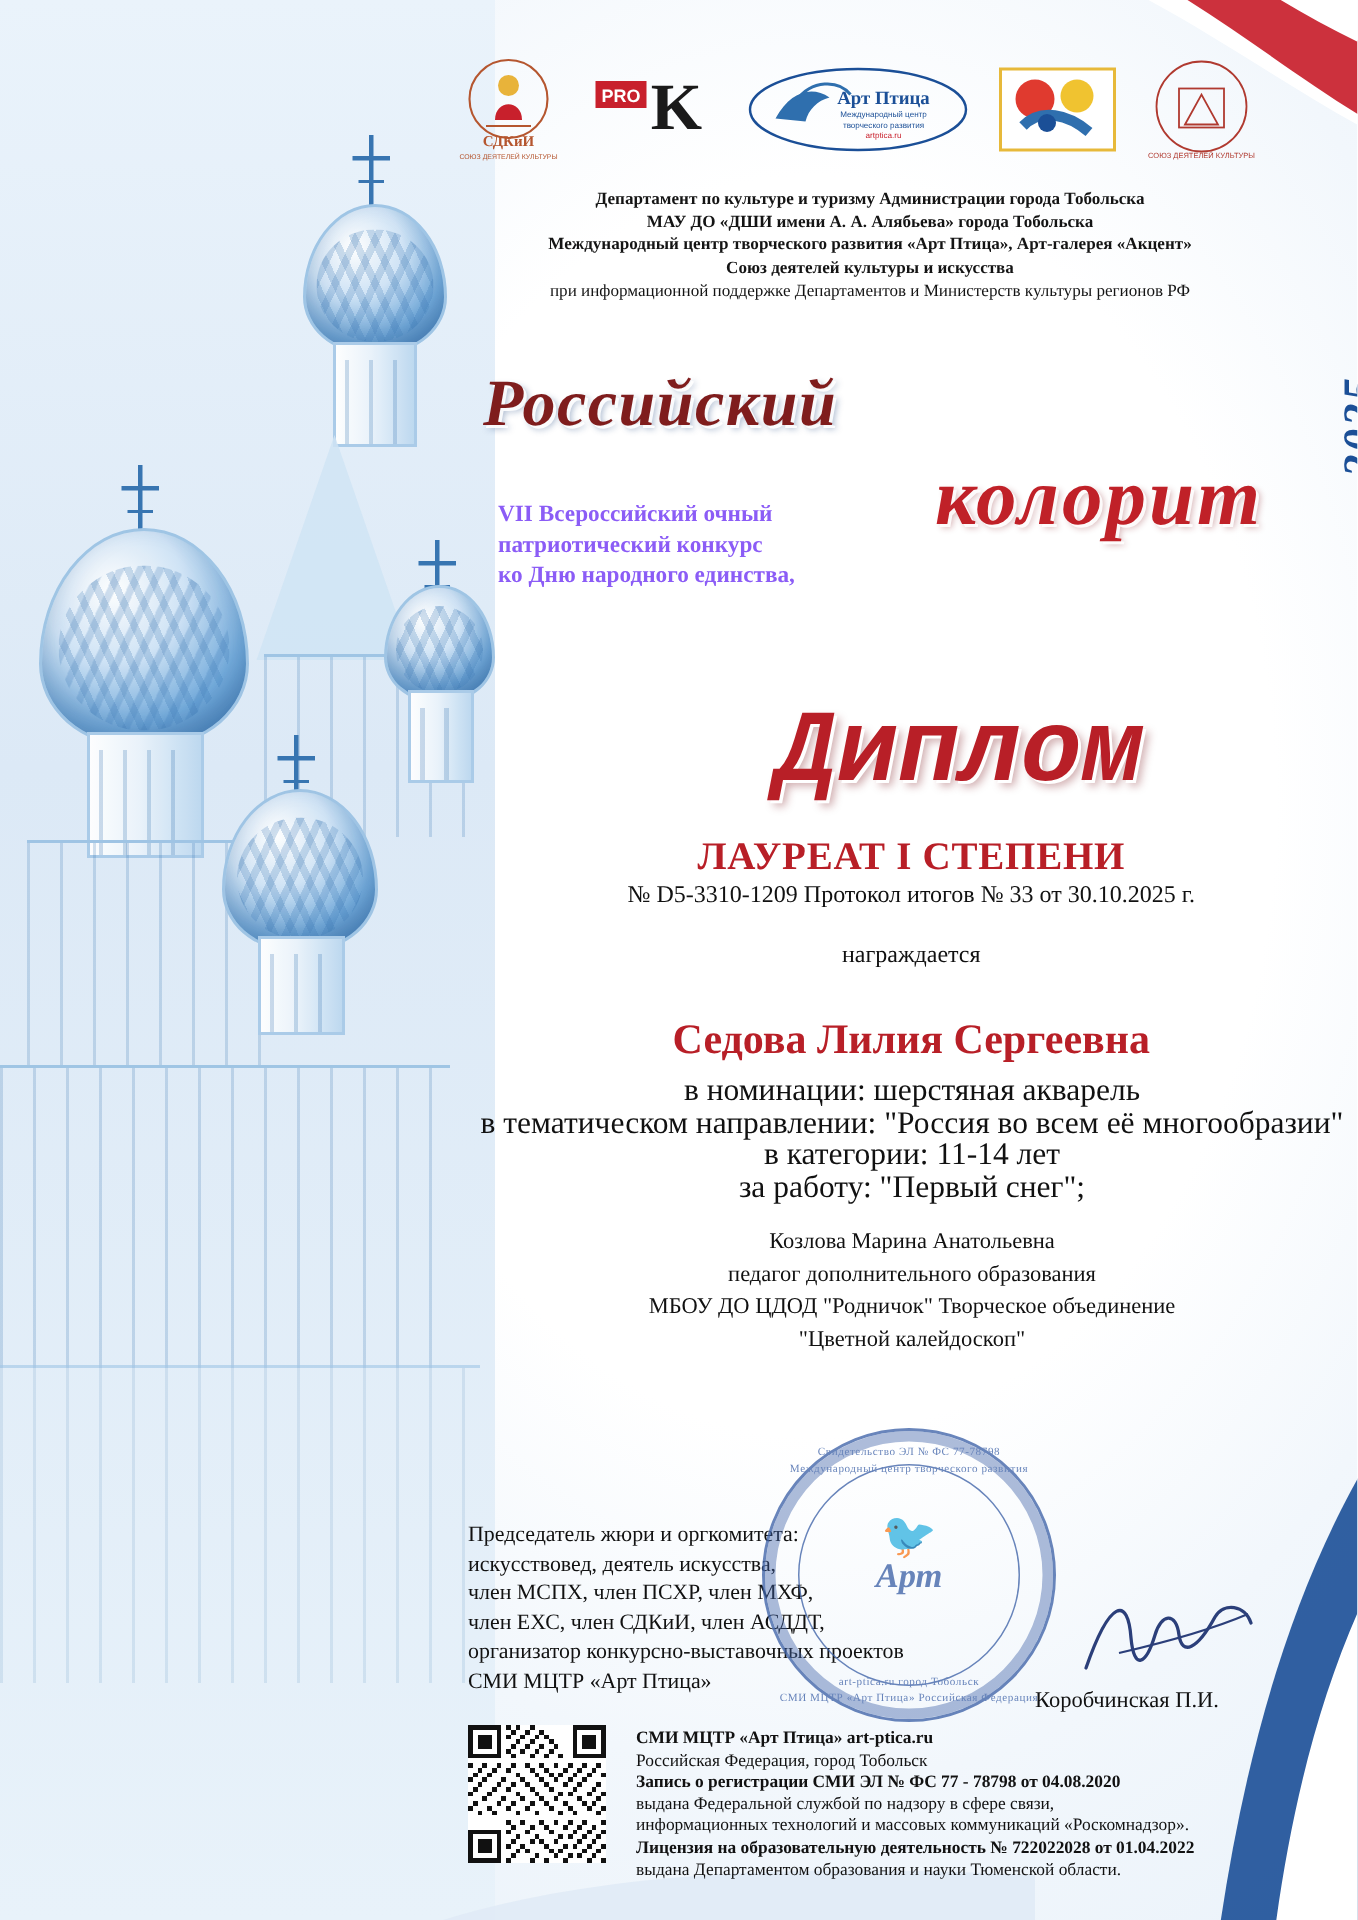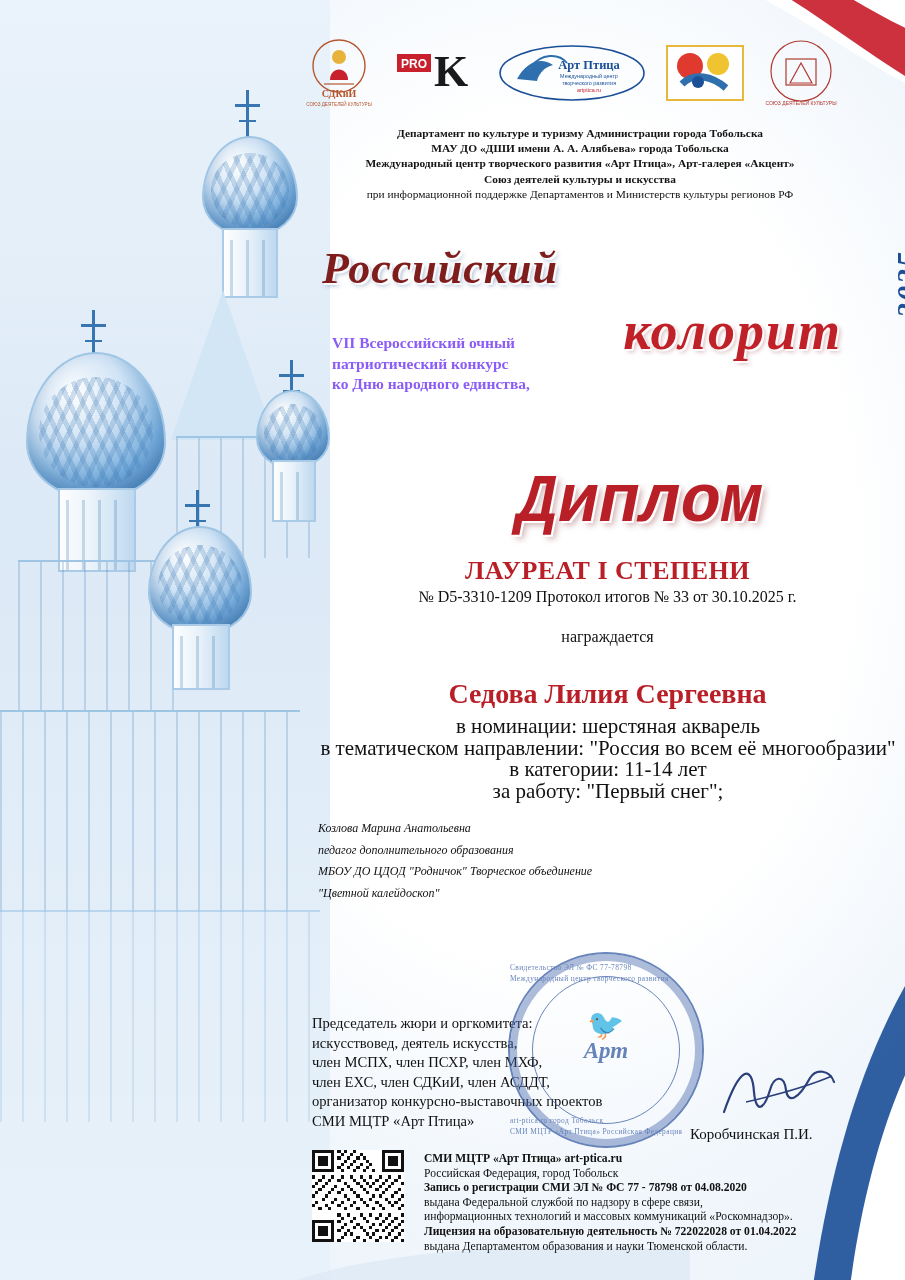--- a/index.html
+++ b/index.html
@@ -260,25 +260,24 @@
     width: 580px;
     text-align: center;
     font-size: 21px;
     line-height: 21.5px;
     color: #111;
   }
   .teacher {
     position: absolute;
     left: 318px; top: 818px;
     width: 580px;
-    text-align: left;
-    font-size: 12px;
+    text-align: center;
+    font-size: 15px;
     line-height: 21.5px;
     color: #111;
-    font-style: italic;
   }
 
   .signature-block {
     position: absolute;
     left: 312px; top: 1014px;
     width: 530px;
     font-size: 14.6px;
     line-height: 19.5px;
     color: #111;
   }
@@ -300,21 +299,21 @@
     opacity: .78;
     color: #3f63a8;
   }
   .stamp-inner {
     position: absolute; inset: 22px;
     border-radius: 50%;
     border: 1.5px solid #3f63a8;
   }
   .stamp-txt {
     position:absolute;
-    width: 100%; text-align:left;
+    width: 100%; text-align:center;
     font-size: 7.4px;
     letter-spacing: .4px;
   }
   .stamp-top { top: 9px; }
   .stamp-top2 { top: 20px; }
   .stamp-bot { bottom: 10px; }
   .stamp-bot2 { bottom: 21px; }
   .stamp-center {
     position: absolute; left: 0; right: 0; top: 84px;
     text-align: center;

